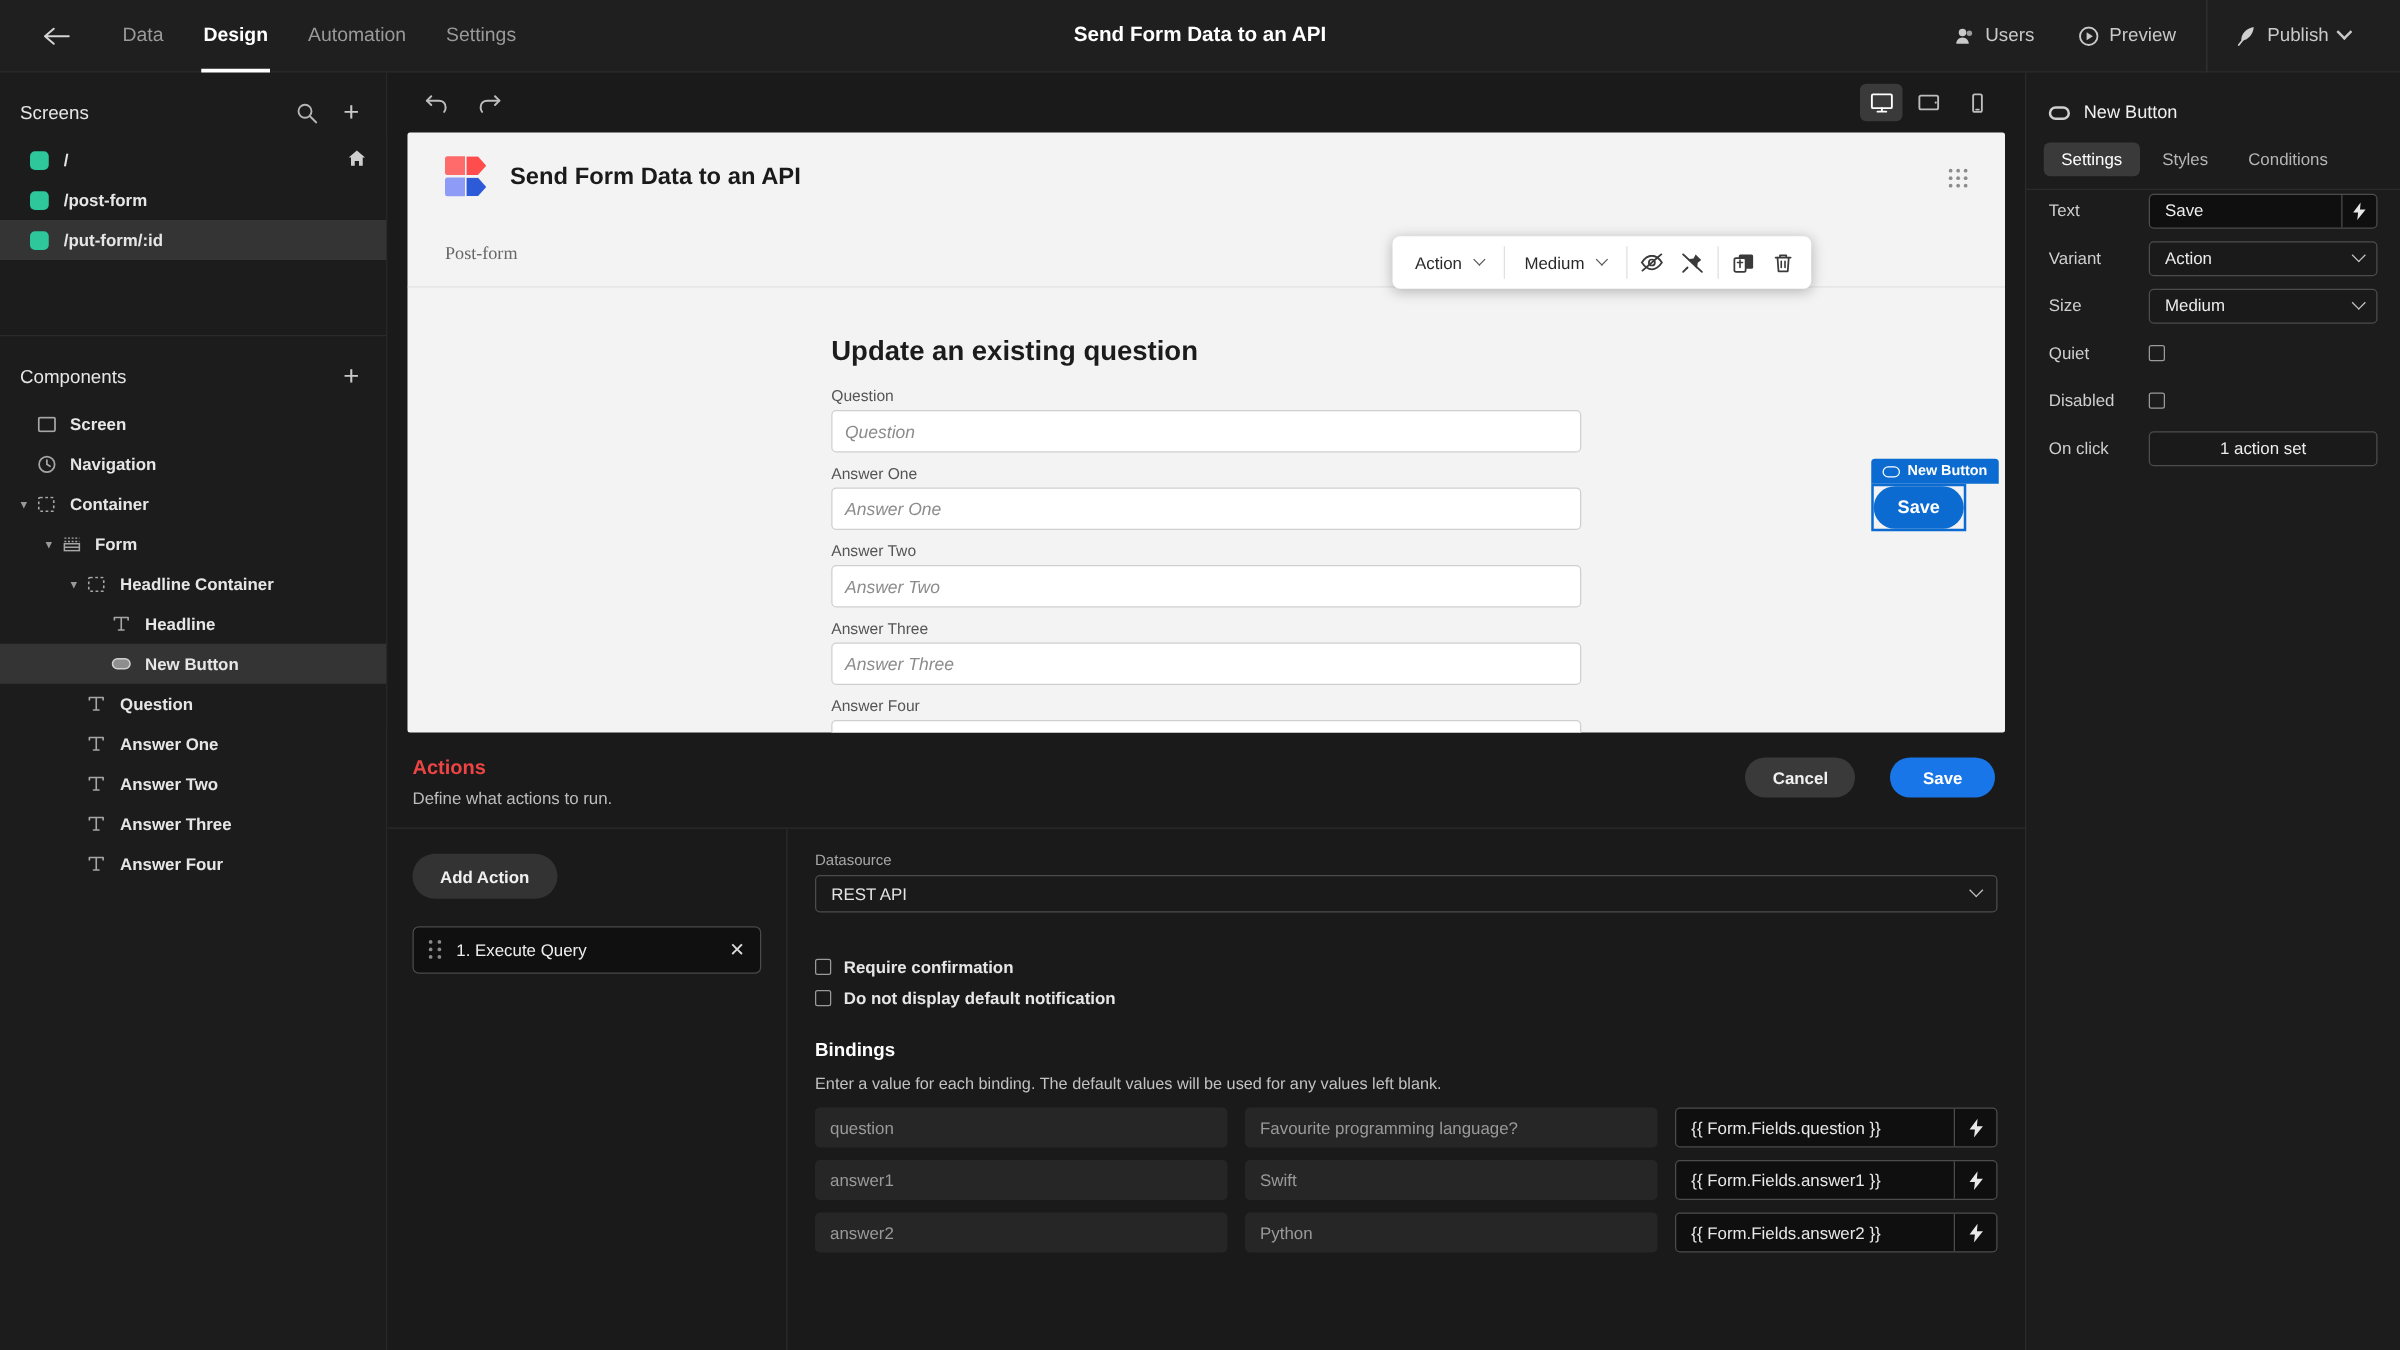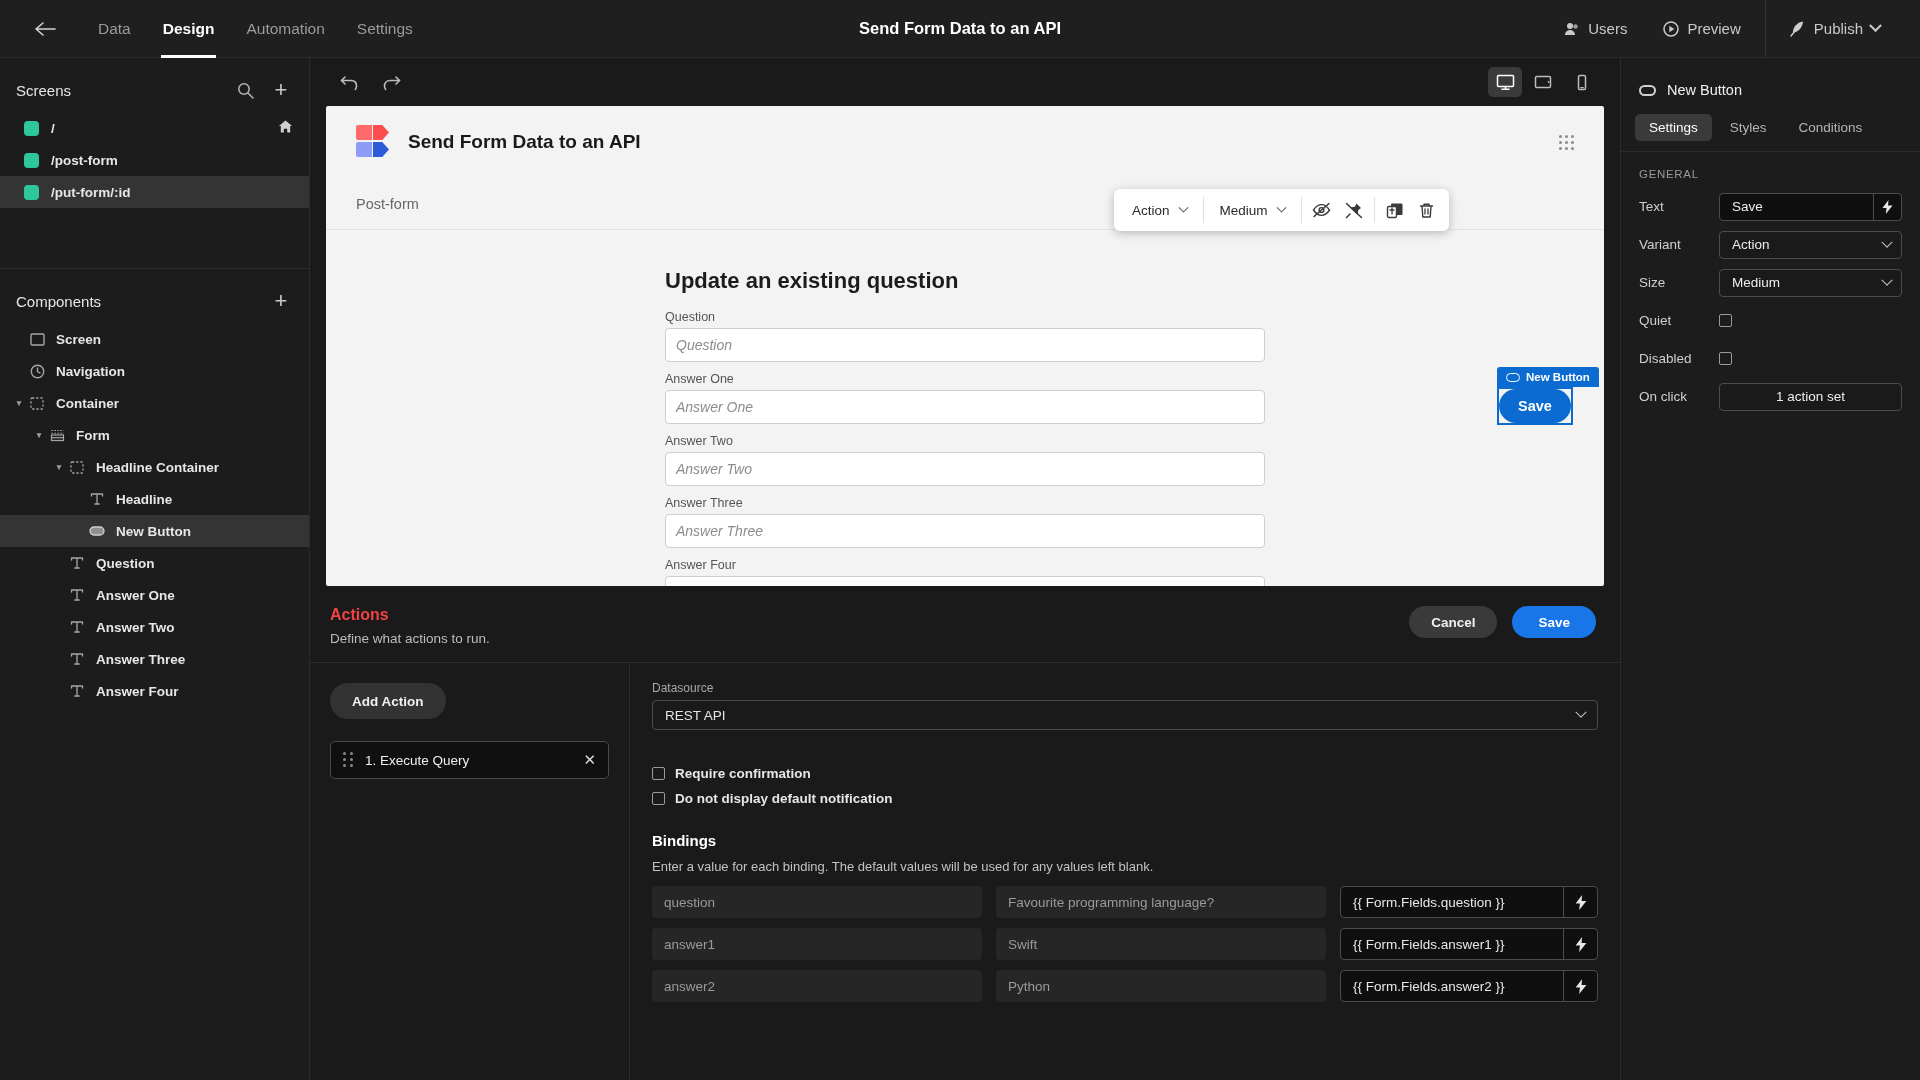--- a/index.html
+++ b/index.html
@@ -107,21 +107,21 @@
   .logo .q { position: absolute; width: 16px; height: 15px; }
   .logo .q1 { left: 0; top: 0; background: #ff6a6a; border-radius: 2px 0 0 2px; }
   .logo .q2 { left: 17px; top: 0; background: #ff4d4d;
               clip-path: polygon(0 0, 58% 0, 100% 50%, 58% 100%, 0 100%); }
   .logo .q3 { left: 0; top: 17px; background: #8f9cf7; border-radius: 2px 0 0 2px; }
   .logo .q4 { left: 17px; top: 17px; background: #2d5bd7;
               clip-path: polygon(0 0, 58% 0, 100% 50%, 58% 100%, 0 100%); }
   .canvas-title { font-size: 19px; font-weight: bold; color: #1a1a1a; }
   .canvas-subbar { height: 52px; display: flex; align-items: center; padding: 0 30px;
                    border-bottom: 1px solid #e2e2e2; }
-  .canvas-subbar span { font-size: 14.5px; color: #666; }
+  .canvas-subbar span { font-size: 14.5px; color: #666; font-family: Liberation Serif, serif; }
   .form-area { padding: 38px 0 0 0; display: flex; justify-content: center; }
   .form-inner { width: 600px; }
   .form-h { font-size: 22px; font-weight: bold; color: #1c1c1c; margin-bottom: 16px; }
   .f-label { font-size: 12.5px; color: #555; margin-bottom: 4px; }
   .f-input {
     height: 34px; background: #fff; border: 1px solid #cfcfcf; border-radius: 4px;
     display: flex; align-items: center; padding: 0 10px; margin-bottom: 10px;
     font-size: 14px; font-style: italic; color: #8c8c8c;
   }
 
@@ -154,21 +154,21 @@
     position: absolute; left: 1189px; top: 283px; width: 72px; height: 34px;
     background: #0b6bd1; border-radius: 17px; color: #fff; font-size: 14.5px; font-weight: bold;
     display: flex; align-items: center; justify-content: center; z-index: 22; cursor: pointer;
   }
 
   
   .actions-panel { flex: 1; background: #1a1a1a; display: flex; flex-direction: column; min-height: 0; }
   .ap-head { display: flex; align-items: flex-start; padding: 20px 24px 16px 20px; border-bottom: 1px solid #2b2b2b; }
   .ap-title { font-size: 16px; font-weight: bold; color: #ef4444; margin-bottom: 7px; }
   .ap-sub { font-size: 13.5px; color: #bdbdbd; }
-  .ap-btns { margin-left: auto; display: flex; gap: 15px; align-items: center; }
+  .ap-btns { margin-left: auto; display: flex; gap: 28px; align-items: center; }
   .btn-dark {
     height: 32px; padding: 0 22px; border-radius: 16px; background: #3a3a3a; color: #f0f0f0;
     font-size: 13.5px; font-weight: bold; display: flex; align-items: center; justify-content: center;
     cursor: pointer; border: none; font-family: inherit;
   }
   .btn-blue {
     height: 32px; padding: 0 26px; border-radius: 16px; background: #1976e8; color: #fff;
     font-size: 13.5px; font-weight: bold; display: flex; align-items: center; justify-content: center;
     cursor: pointer; border: none; font-family: inherit;
   }
@@ -677,21 +677,20 @@
     <div class="rightpanel">
       <div class="rp-head">
         <span class="rp-pill"></span>
         <span class="rp-title">New Button</span>
       </div>
       <div class="rp-tabs">
         <div class="rp-tab active">Settings</div>
         <div class="rp-tab">Styles</div>
         <div class="rp-tab">Conditions</div>
       </div>
-      <div class="rp-section">GENERAL</div>
 
       <div class="rp-row">
         <div class="rp-lab">Text</div>
         <div class="rp-field">
           <div class="txt">Save</div>
           <div class="bolt">
             <svg width="11" height="14" viewBox="0 0 11 14">
                 <path d="M6.5 0 L0.5 8 H4.5 L3.8 14 L10.5 5.6 H6 Z" fill="#e8e8e8"></path>
               </svg>
           </div>

